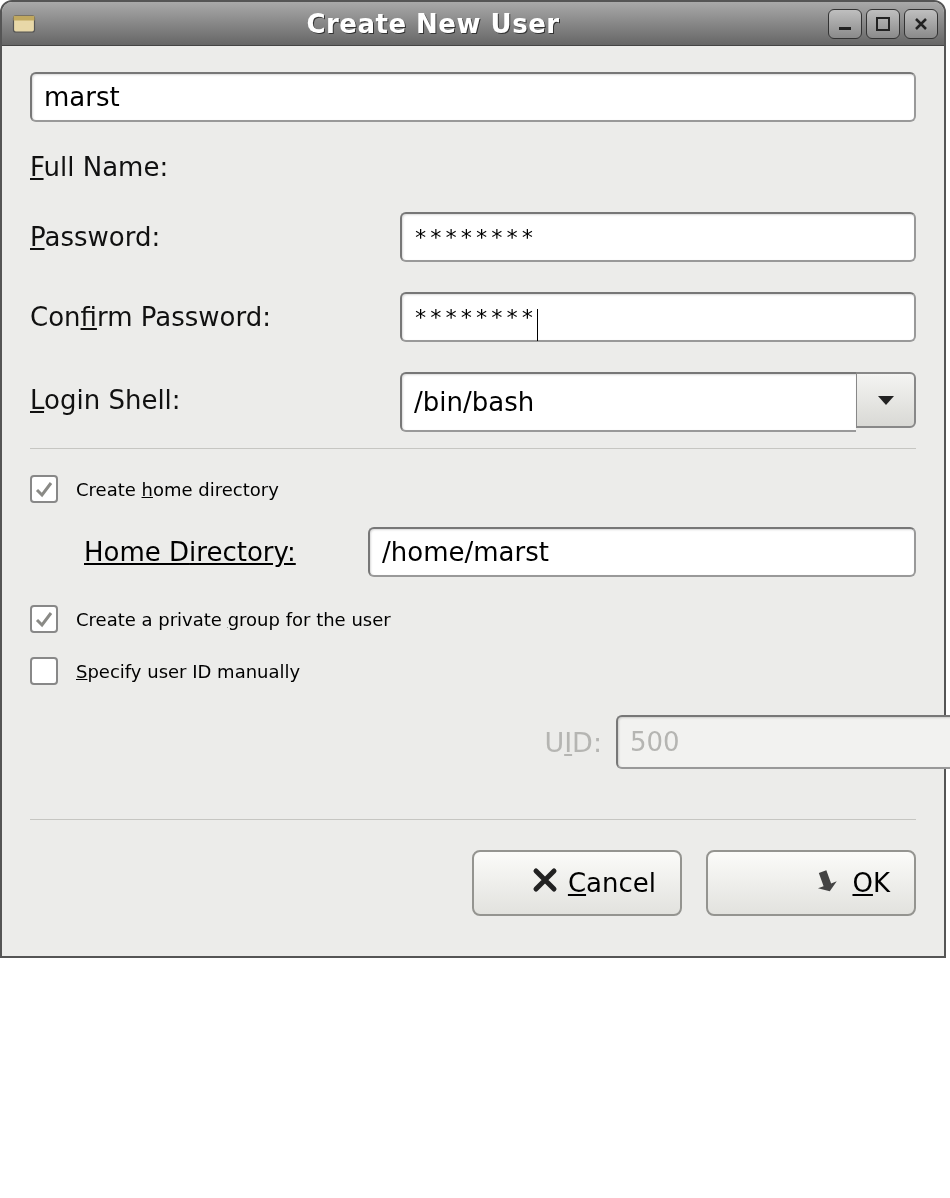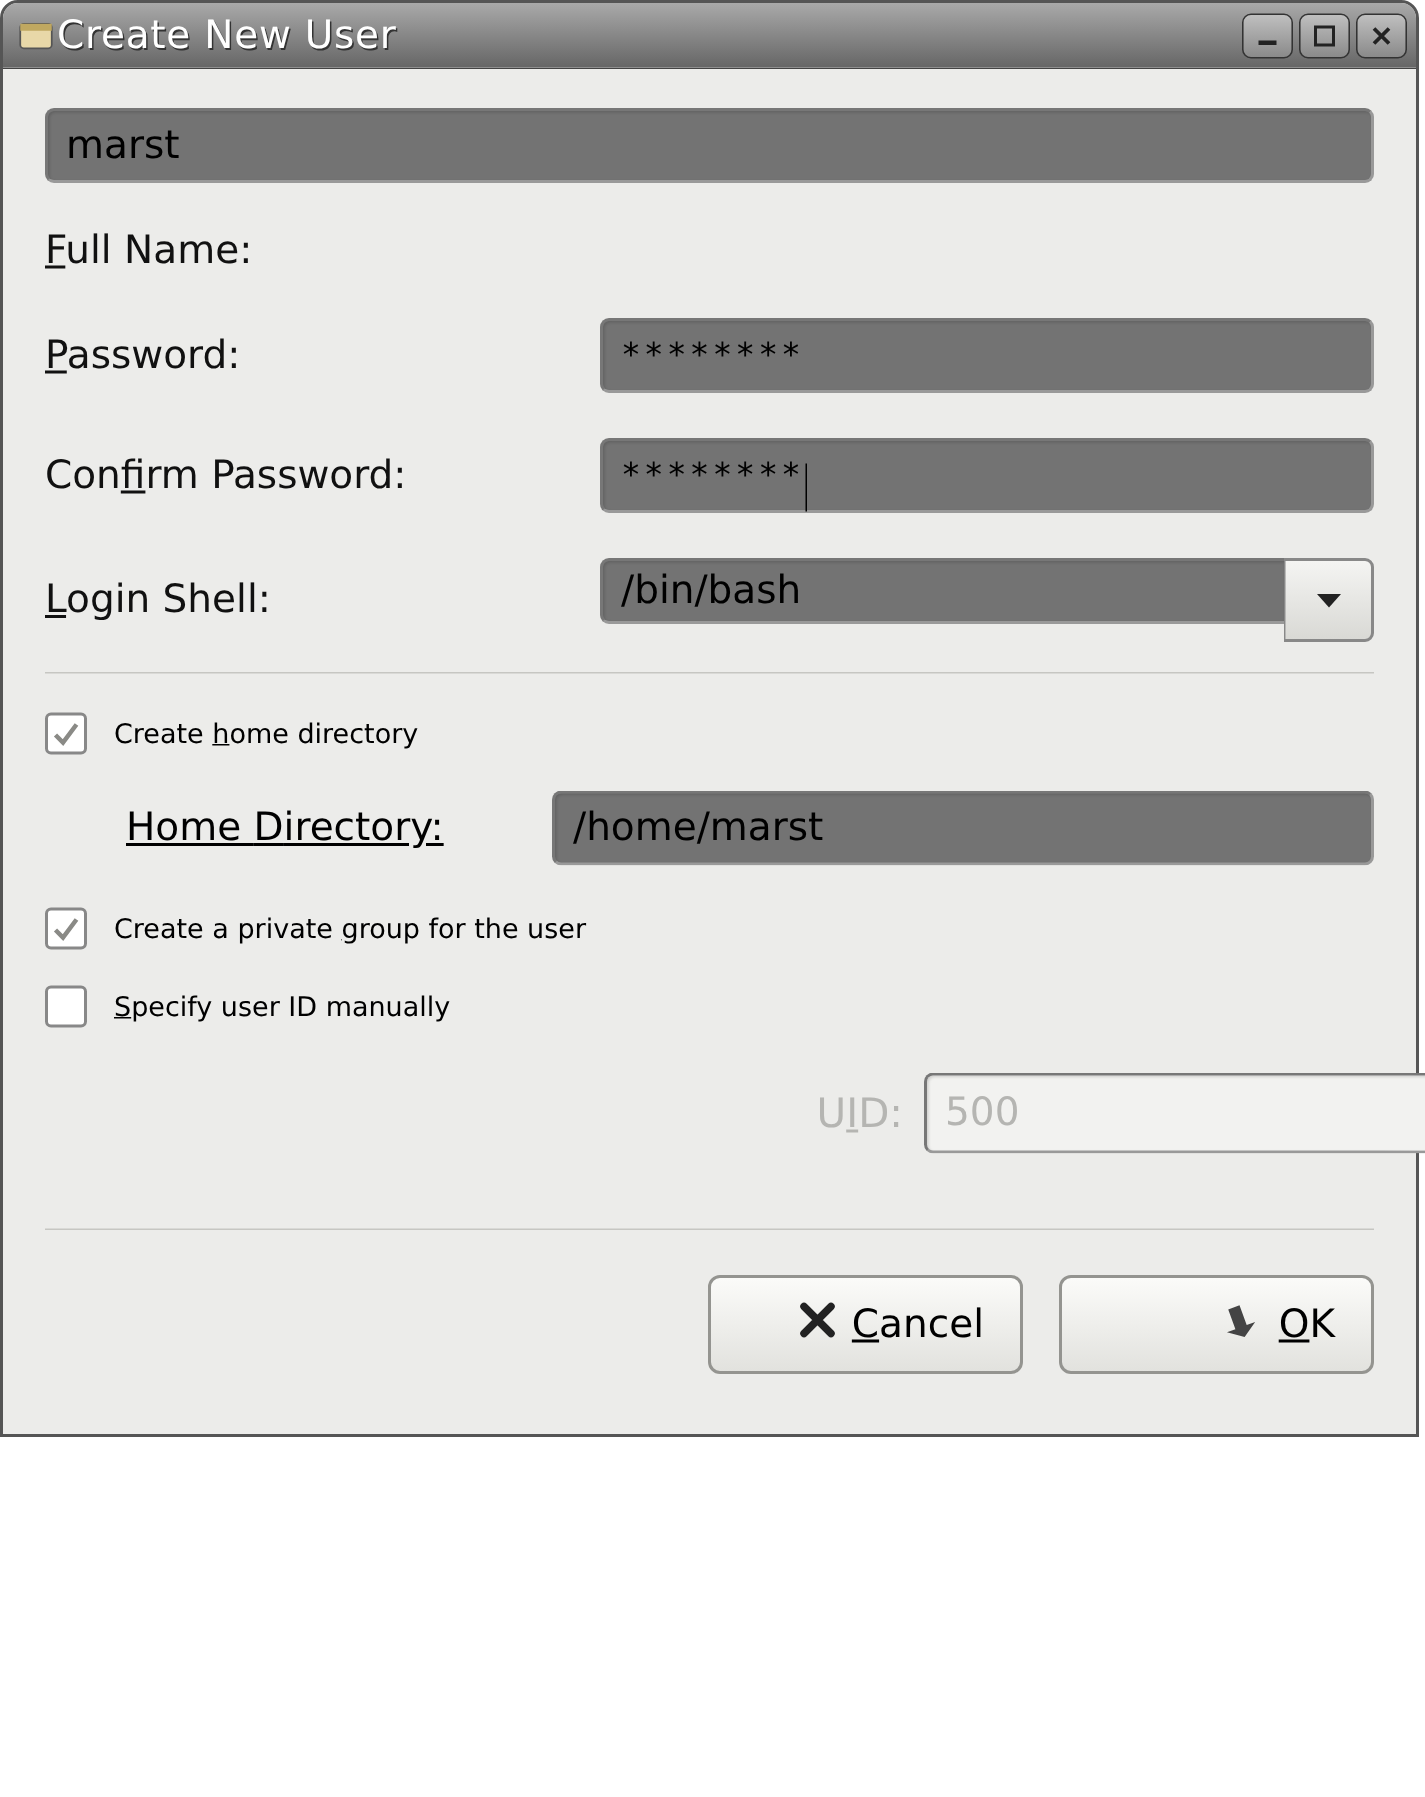--- a/index.html
+++ b/index.html
@@ -25,22 +25,22 @@
     background: linear-gradient(to bottom, #a9a9a9 0%, #8e8e8e 40%, #666 100%);
     border-bottom: 1px solid #444;
     border-radius: 10px 10px 0 0;
     display: flex;
     align-items: center;
     padding: 0 6px 0 8px;
     color: #fff;
   }
   .titlebar .title {
     flex: 1;
-    text-align: left;
-    font-weight: normal;
+    text-align: center;
+    font-weight: bold;
     font-size: 26px;
     text-shadow: 1px 1px 0 #333;
     letter-spacing: 0.5px;
   }
   .titlebar .app-icon {
     width: 28px; height: 28px;
     display: flex; align-items: center; justify-content: center;
   }
   .win-controls { display: flex; gap: 4px; }
   .win-btn {
@@ -62,40 +62,40 @@
   }
   .form-row label {
     width: 370px;
     font-size: 26px;
     color: #111;
   }
   .mn { text-decoration: underline; }
   .text-input, .combo, .spin {
     flex: 1;
     height: 50px;
-    background: #737373;
+    background: #ffffff;
     border: 2px solid #999;
     border-top-color: #777;
     border-left-color: #777;
     border-radius: 6px;
     box-shadow: inset 1px 1px 2px rgba(0,0,0,0.15);
     font-size: 26px;
     padding: 0 12px;
     font-family: inherit;
   }
   .combo-wrap {
     flex: 1;
     display: flex;
     height: 56px;
   }
   .combo {
     flex: 1;
     border-right: none;
     border-radius: 6px 0 0 6px;
-    height: 44px;
+    height: 60px;
   }
   .combo-btn {
     width: 60px;
     height: 56px;
     background: linear-gradient(to bottom,#f4f4f2,#d9d9d5);
     border: 2px solid #888;
     border-left: 1px solid #888;
     border-radius: 0 6px 6px 0;
     display: flex; align-items: center; justify-content: center;
     cursor: pointer;

